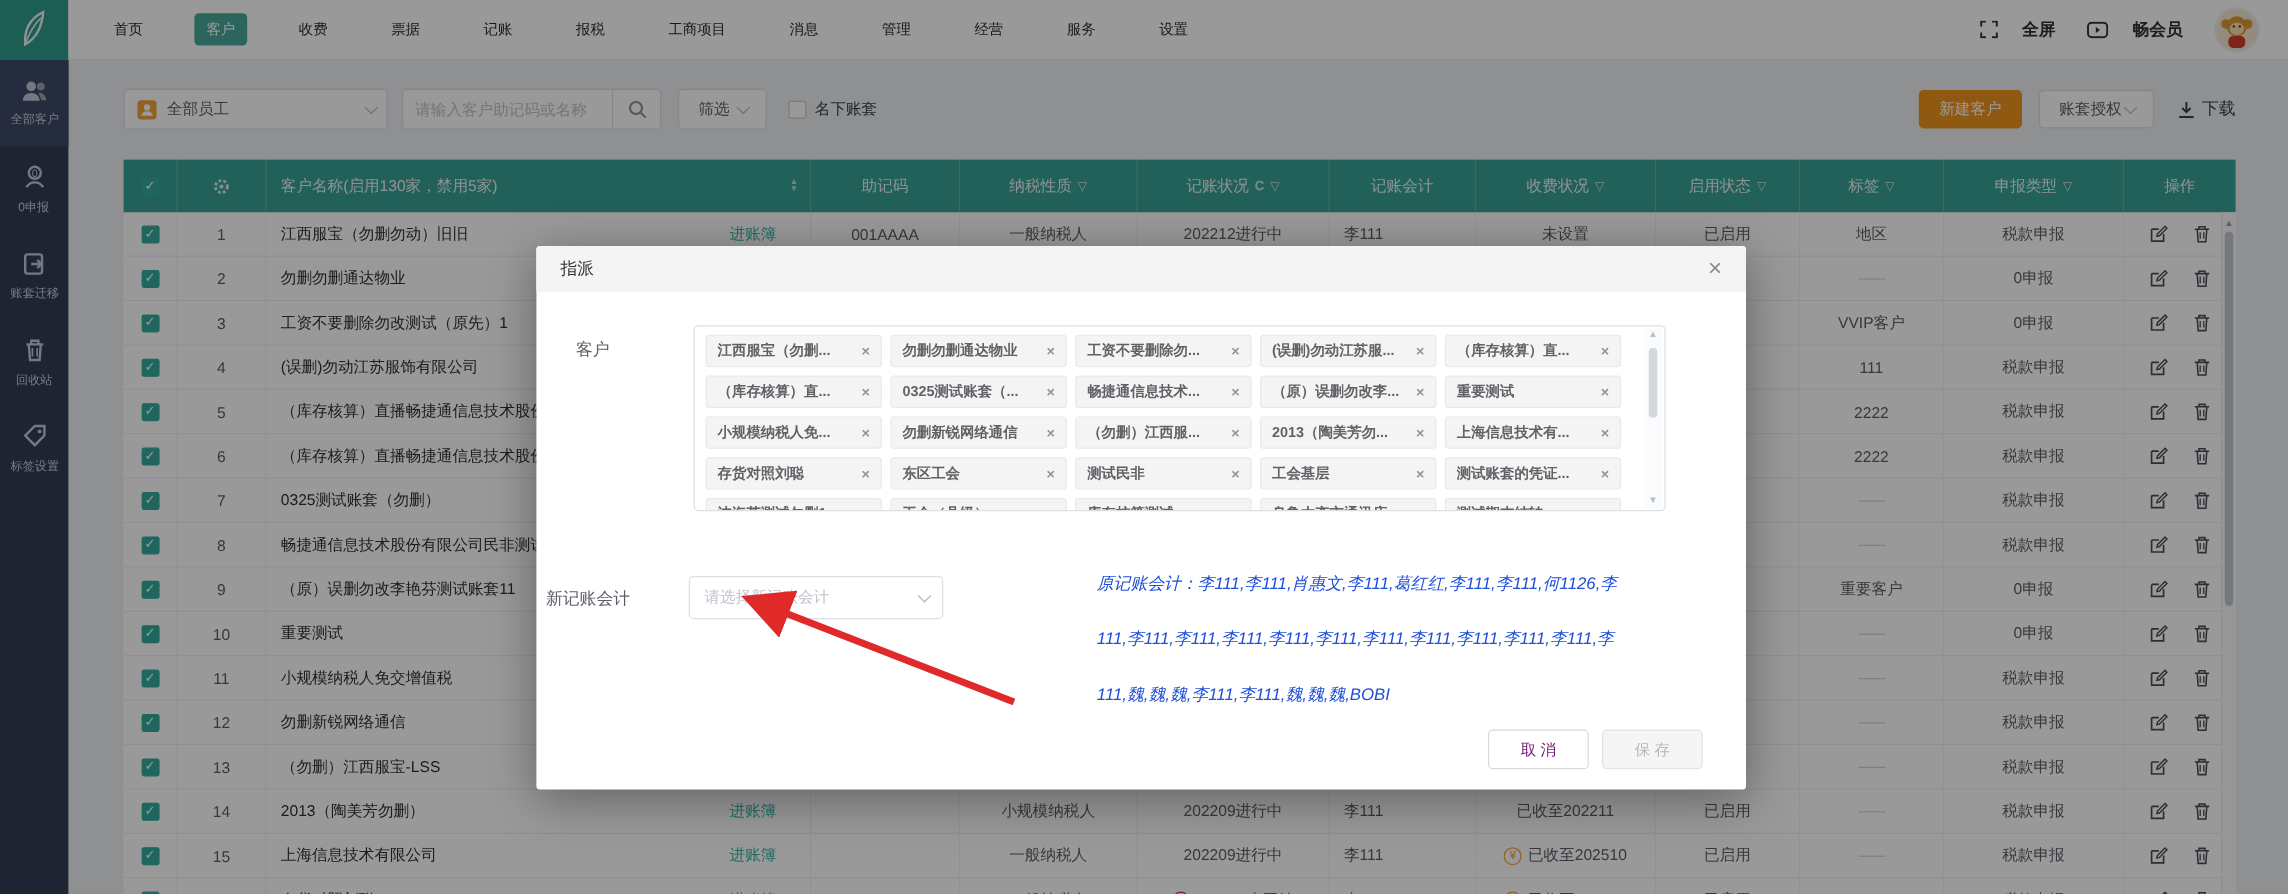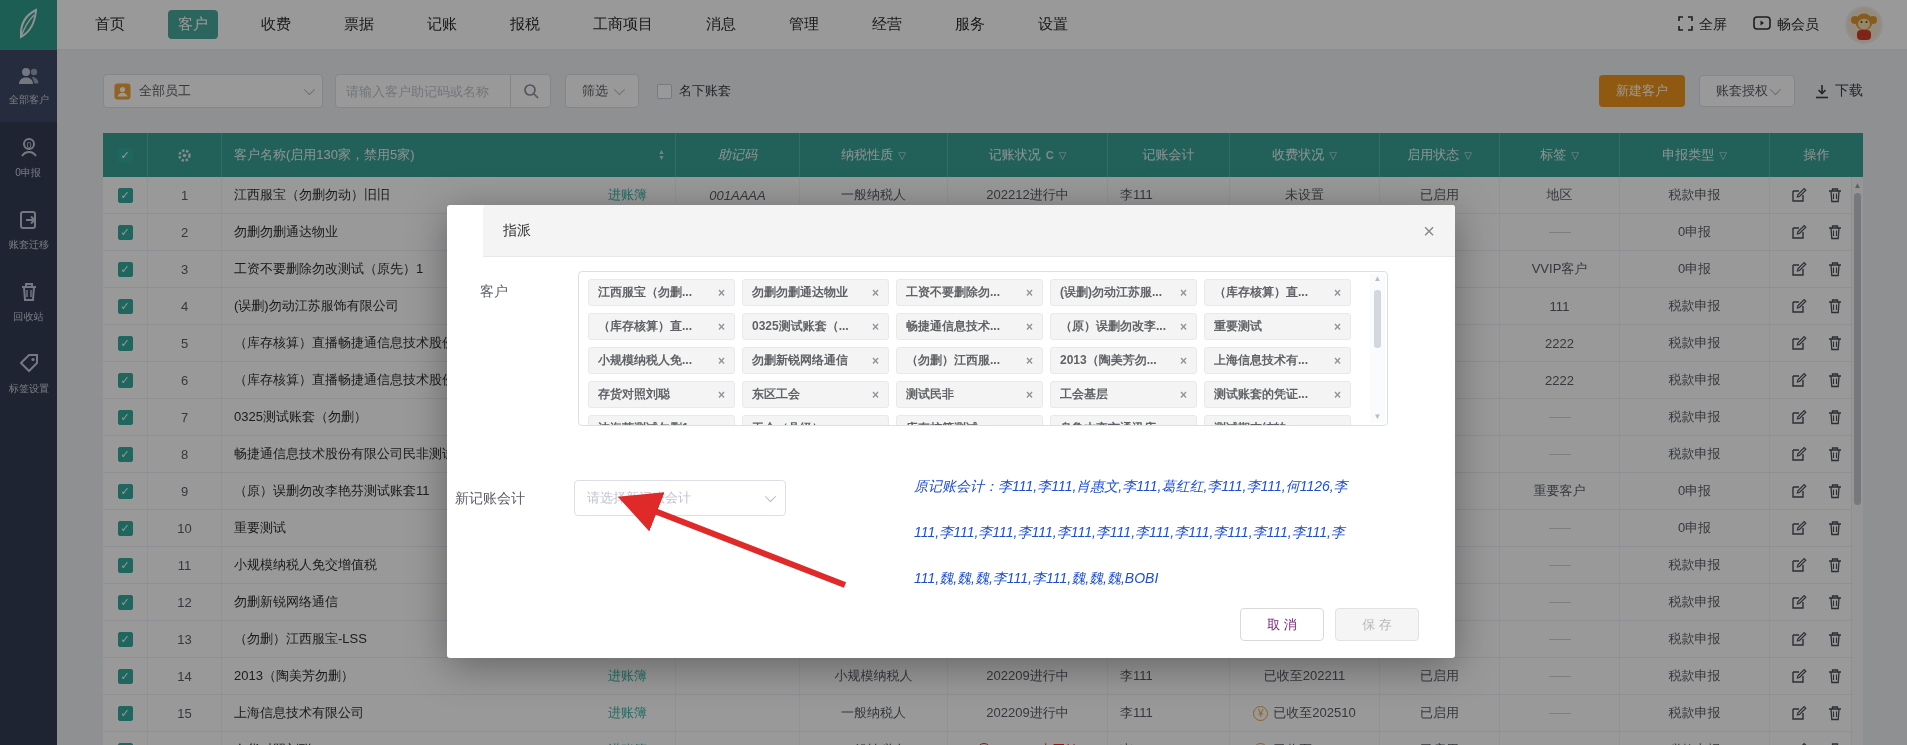--- a/index.html
+++ b/index.html
@@ -12,24 +12,24 @@
   
   .sidebar { position:absolute; left:0; top:50px; bottom:0; width:57px; background:#323c52; z-index:5; }
   .side-item { height:72px; display:flex; flex-direction:column; align-items:center; justify-content:center; gap:6px; cursor:pointer; }
   .side-item.active { background:#3e4a66; }
   .side-item .lbl { font-size:11px; color:#c6ccd8; white-space:nowrap; transform:scale(.92); }
   .side-item svg { display:block; }
 
   
   .nav { position:absolute; left:57px; top:0; right:0; height:50px; background:#ffffff; display:flex; align-items:center; border-bottom:1px solid #ececec; z-index:5; }
   .nav-tabs { display:flex; align-items:center; margin-left:28px; }
-  .nav-tab { margin-right:33px; font-size:15px; color:#2b2b2b; cursor:pointer; padding:5px 10px; border-radius:4px; white-space:nowrap; }
+  .nav-tab { margin-right:33px; font-size:12px; color:#2b2b2b; cursor:pointer; padding:5px 10px; border-radius:4px; white-space:nowrap; }
   .nav-tab.active { background:#4aa99b; color:#ffffff; }
   .nav-right { margin-left:auto; display:flex; align-items:center; gap:26px; margin-right:24px; }
-  .nav-util { display:flex; align-items:flex-start; gap:6px; font-size:14px; color:#333; cursor:pointer; }
+  .nav-util { display:flex; align-items:center; gap:20px; font-size:14px; color:#333; cursor:pointer;font-weight:bold; }
   .avatar { width:38px; height:38px; border-radius:50%; background:#f0f1f3; overflow:hidden; display:flex; align-items:center; justify-content:center; cursor:pointer; }
 
   
   .main { position:absolute; left:57px; top:50px; right:0; bottom:0; padding:24px 44px 0 46px; }
 
   
   .toolbar { display:flex; align-items:center; height:34px; margin-bottom:25px; }
   .ctl { background:#fff; border:1px solid #dcdfe6; border-radius:4px; height:34px; display:flex; align-items:center; }
   .emp-select { width:220px; padding:0 10px; cursor:pointer; }
   .emp-select .txt { margin-left:8px; color:#5a5e66; flex:1; }
@@ -49,21 +49,21 @@
 
   .chev { width:8px; height:8px; border-right:1.5px solid #b4b9c2; border-bottom:1.5px solid #b4b9c2; transform:rotate(45deg) translateY(-2px); display:inline-block; }
 
   
   .table { background:#fff; width:1760px; position:relative; }
   .thead { display:flex; height:44px; background:#3aa295; color:#e9f4f2; align-items:stretch; }
   .th { display:flex; align-items:center; justify-content:center; border-right:1px solid rgba(255,255,255,.18); font-size:13px; gap:5px; }
   .tbody { height:568px; overflow:hidden; }
   .tr { display:flex; height:37px; border-bottom:1px solid #ebeef5; background:#fff; }
   .td { display:flex; align-items:center; justify-content:center; border-right:1px solid #f2f3f7; font-size:13px; color:#5a5e66; overflow:hidden; white-space:nowrap; }
-  .c-check{width:45px;} .c-idx{width:74px;} .c-name{width:454px;} .c-code{width:124px;font-style:italic;}
+  .c-check{width:45px;} .c-idx{width:74px;} .c-name{width:454px;} .c-code{width:124px;}
   .c-tax{width:148px;} .c-status{width:160px;} .c-acct{width:122px;} .c-fee{width:150px;}
   .c-on{width:120px;} .c-tag{width:120px;justify-content:center;} .c-decl{width:150px;} .c-ops{width:93px; border-right:0;}
   .td.c-name { justify-content:flex-start; padding:0 28px 0 12px; color:#303133; }
   .td.c-name .nm { flex:1; overflow:hidden; text-overflow:clip; white-space:nowrap; }
   .td.c-acct { justify-content:flex-start; padding-left:12px; }
   .ledger { color:#3ab6a6; cursor:pointer; margin-left:8px; }
   .sorter { display:flex; flex-direction:column; line-height:6px; font-size:7px; color:rgba(255,255,255,.65); margin-left:4px; }
   .f-ico { font-size:10px; color:#cfe6e2; cursor:pointer; }
   .r-ico { font-size:11px; color:#cfe6e2; cursor:pointer; font-weight:bold; }
   .status-alert { color:#f5222d; }
@@ -73,21 +73,21 @@
   .op-ico { width:16px; height:16px; cursor:pointer; color:#4a4e56; }
   .op-ico + .op-ico { margin-left:20px; }
   
   .vscroll { position:absolute; right:0; top:44px; bottom:-568px; height:568px; width:12px; background:#fafbfc; border-left:1px solid #eee; }
   .vscroll .arr { display:block; text-align:center; font-size:8px; color:#9aa0a8; padding-top:4px; }
   .vscroll .thumb { position:absolute; left:2px; top:16px; width:7px; height:312px; background:#c4c8cf; border-radius:4px; }
 
   
   .overlay { position:absolute; inset:0; background:rgba(0,0,0,.40); z-index:40; }
   .modal { position:absolute; left:447px; top:205px; width:1008px; height:453px; background:#fff; border-radius:3px; box-shadow:0 8px 40px rgba(0,0,0,.35); z-index:50; }
-  .modal-hd { height:52px; background:#f4f4f4; border-bottom:1px solid #e8e8e8; display:flex; align-items:center; padding:0 20px; border-radius:3px 3px 0 0;margin-left:36px; }
+  .modal-hd { height:38px; background:#f4f4f4; border-bottom:1px solid #e8e8e8; display:flex; align-items:center; padding:0 20px; border-radius:3px 3px 0 0; }
   .modal-title { font-size:14px; color:#333; }
   .modal-close { margin-left:auto; font-size:20px; color:#8a8a8a; cursor:pointer; line-height:1; }
   .fld-label { position:absolute; font-size:14px; color:#5a5e66; }
   .tags-box { position:absolute; left:131px; top:66px; width:810px; height:155px; border:1px solid #dcdfe6; border-radius:4px; background:#fff; overflow:hidden; padding:7px 26px 0 9px; }
   .tags-grid { display:flex; flex-wrap:wrap; }
   .tag { width:147px; height:27px; margin:0 7px 7px 0; background:#f4f4f5; border:1px solid #e9e9eb; border-radius:3px; display:flex; align-items:center; padding:0 9px; font-size:12px; color:#606266;font-weight:bold; }
   .tag .t-lbl { flex:1; overflow:hidden; white-space:nowrap; }
   .tag .t-x { color:#909399; cursor:pointer; margin-left:4px; }
   .tags-scroll { position:absolute; right:2px; top:2px; bottom:2px; width:15px; background:#fafbfc; }
   .tags-scroll .arr { display:block; text-align:center; font-size:8px; color:#b8bdc6; }

